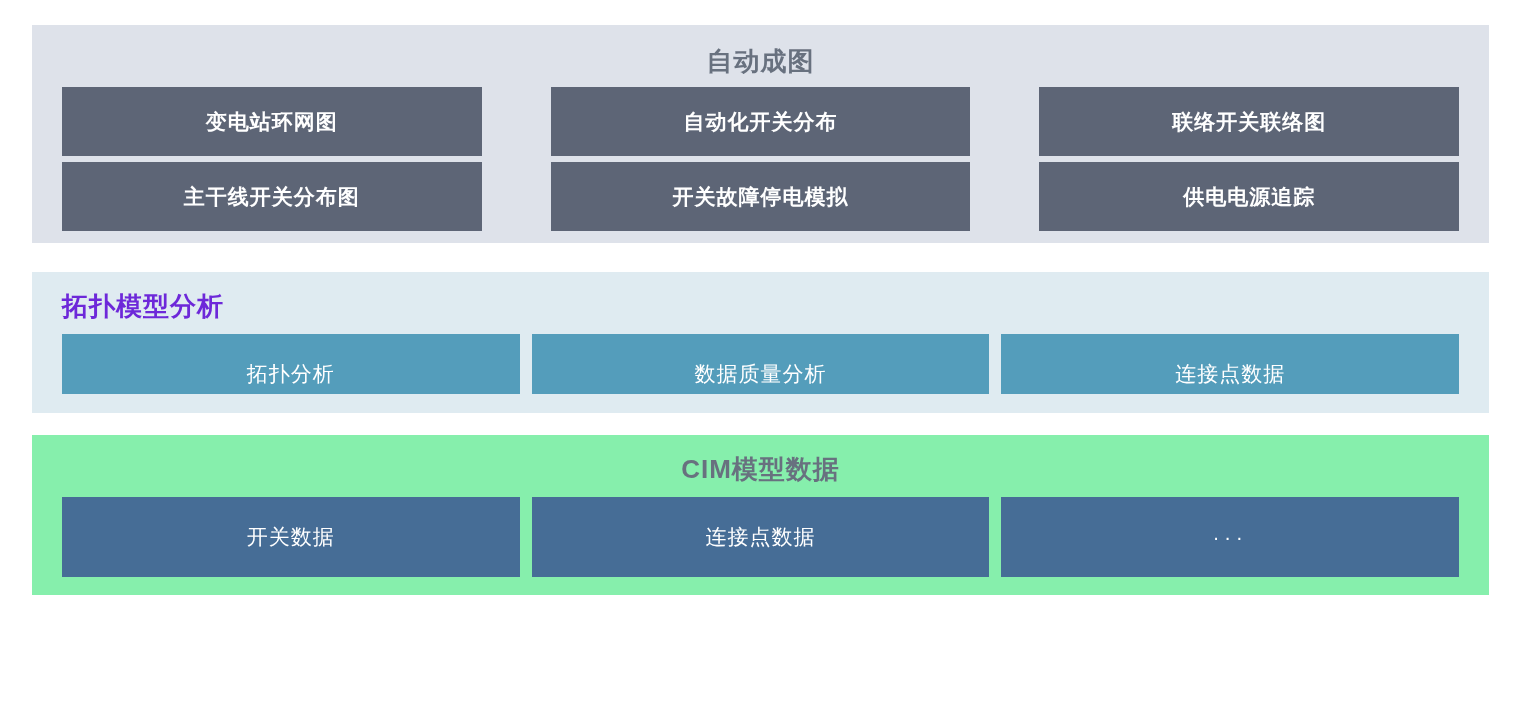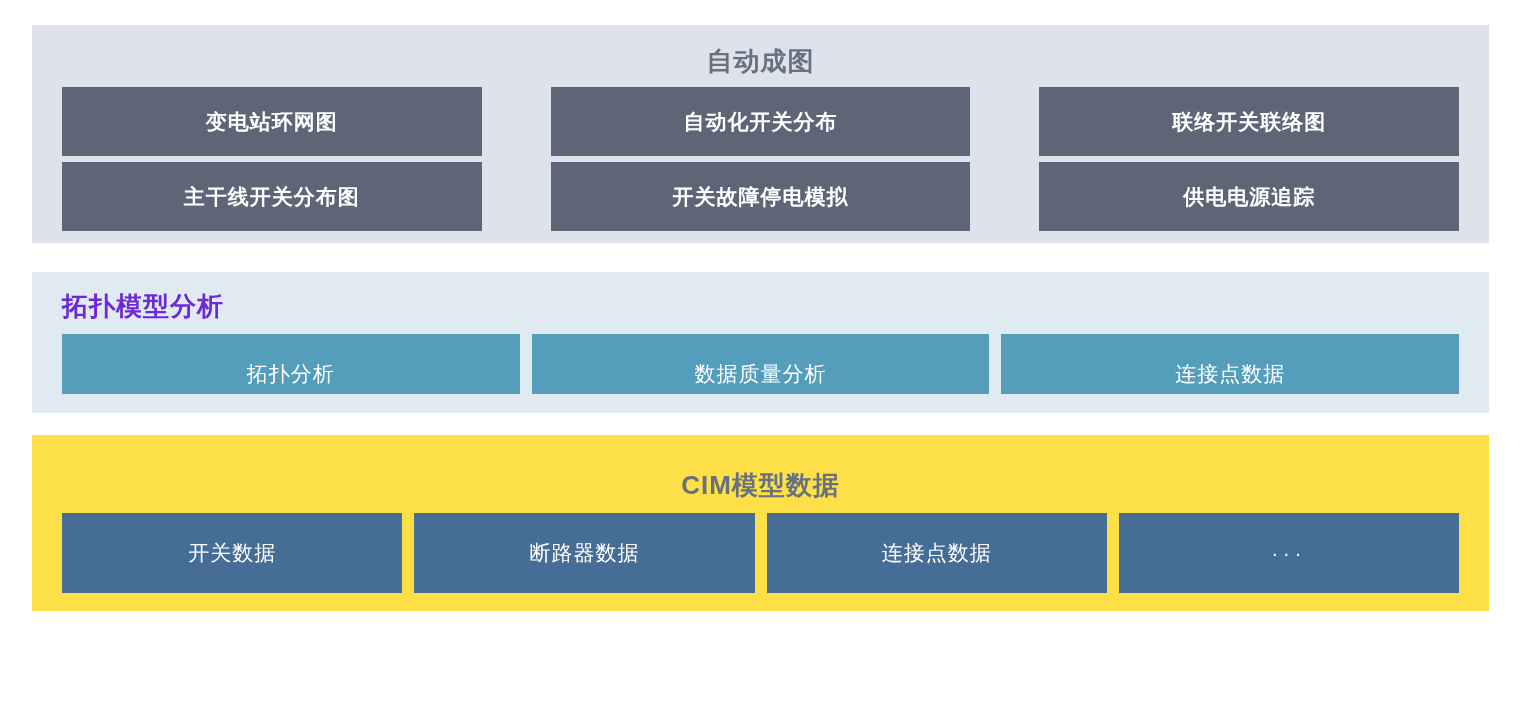--- a/index.html
+++ b/index.html
@@ -88,22 +88,22 @@
     font-weight: normal;
     letter-spacing: 1px;
     height: 60px;
     line-height: 80px;
     text-align: center;
     white-space: nowrap;
   }
 
   
   .layer-cim {
-    background: #fde047;
-    padding: 30px 30px 18px 30px;
+    background: #86efac;
+    padding: 14px 30px 18px 30px;
   }
   .layer-cim .layer-title {
     color: #68717f;
     font-size: 26px;
     font-weight: bold;
     text-align: center;
     line-height: 40px;
     letter-spacing: 1px;
     margin-bottom: 8px;
   }
@@ -157,19 +157,18 @@
       <div class="btn-teal">数据质量分析</div>
       <div class="btn-teal">连接点数据</div>
     </div>
   </section>
 
   <section class="layer-panel layer-cim">
     <div class="layer-title">CIM模型数据</div>
 
     <div class="row-cim">
       <div class="btn-blue">开关数据</div>
-      <div class="btn-blue">断路器数据</div>
       <div class="btn-blue">连接点数据</div>
       <div class="btn-blue ellipsis">···</div>
     </div>
   </section>
 
 </div>
 
 </body></html>

